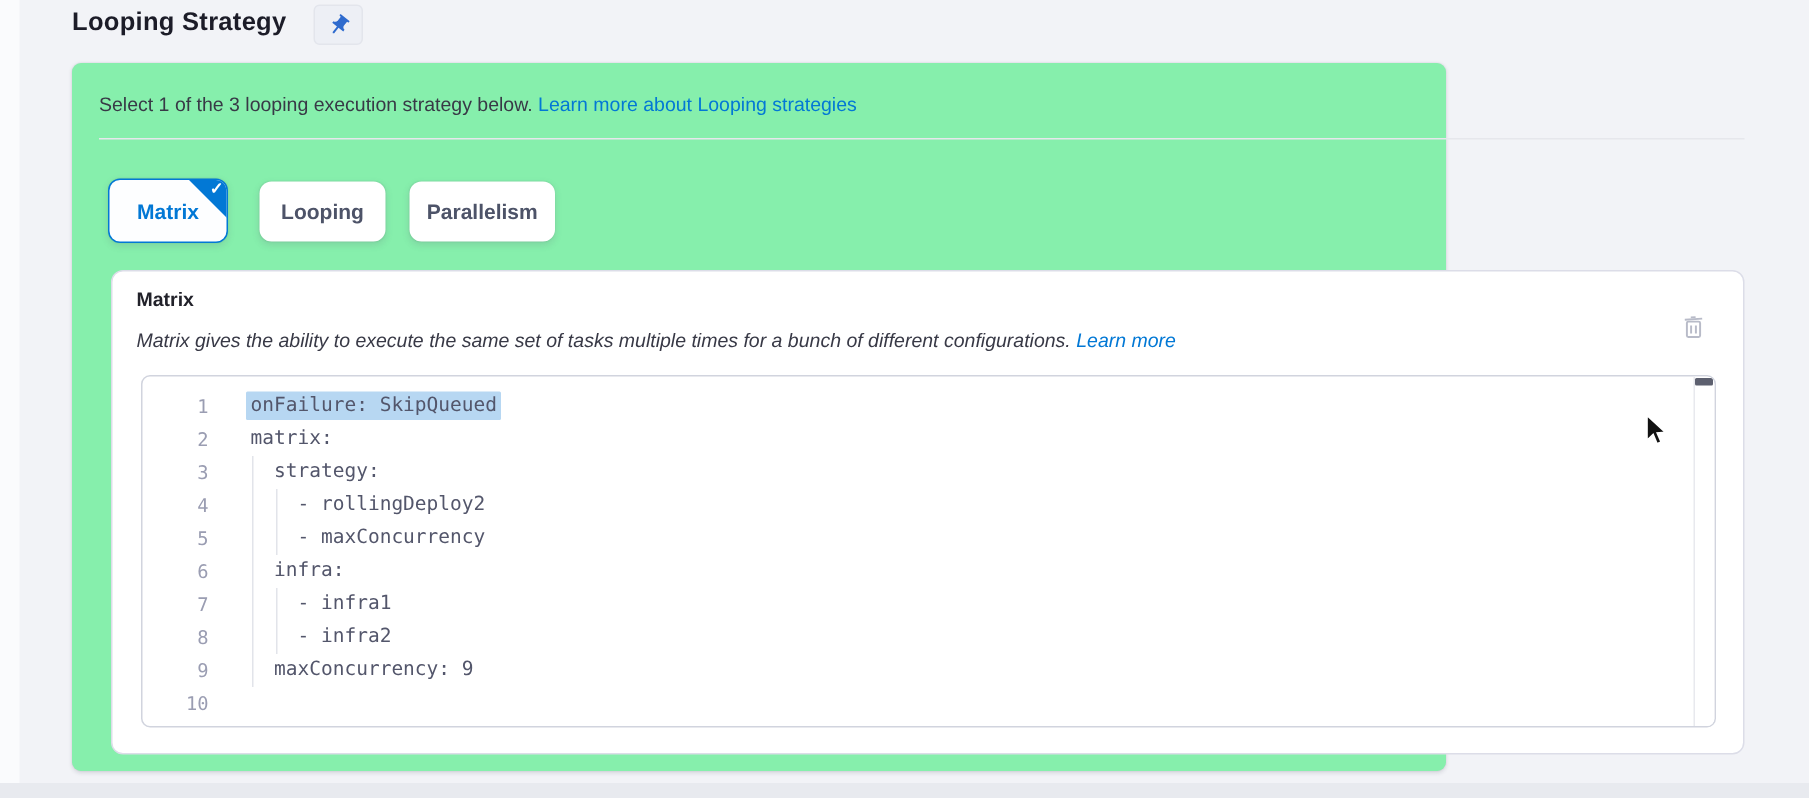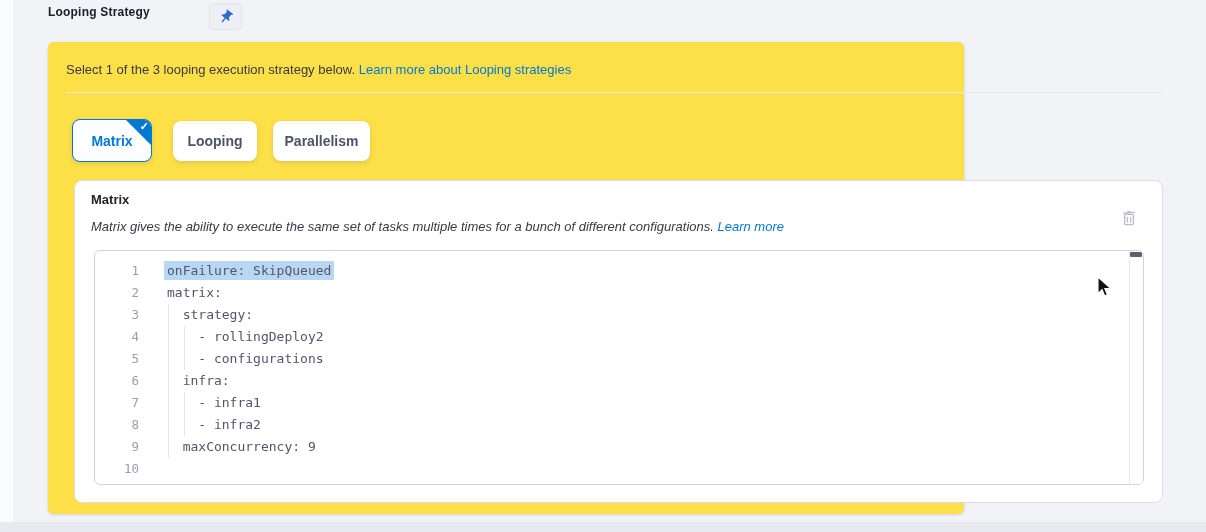--- a/index.html
+++ b/index.html
@@ -9,33 +9,33 @@
     background:#f2f3f7;
     font-family:"Liberation Sans", sans-serif;
     color:#383946;
   }
   .left-strip { position:absolute; left:0; top:0; width:13px; height:532px; background:#fafbfd; }
   .bottom-strip { position:absolute; left:0; top:522px; width:1206px; height:10px; background:#e8eaef; }
 
   
   .page-title {
     position:absolute; left:48px; top:5px;
-    font-size:12px; font-weight:bold; color:#1c1c28; letter-spacing:.2px;
+    font-size:17px; font-weight:bold; color:#1c1c28; letter-spacing:.2px;
   }
   .pin-btn {
     position:absolute; left:209px; top:3px; width:33px; height:27px;
     background:#edeff5; border:1px solid #e3e5ec; border-radius:4px;
     display:flex; align-items:center; justify-content:center; cursor:pointer;
   }
   .pin-btn svg { width:16px; height:16px; transform:rotate(38deg); }
 
   
   .panel {
     position:absolute; left:48px; top:42px; width:916px; height:472px;
-    background:#fde047; border-radius:6px;
+    background:#86efac; border-radius:6px;
     box-shadow:0 1px 3px rgba(35,36,58,.14), 0 0 1px rgba(35,36,58,.12);
   }
   .intro { position:absolute; left:18px; top:20px; font-size:13px; color:#383946; }
   .link { color:#0278d5; text-decoration:none; cursor:pointer; }
   .divider { position:absolute; left:18px; top:50px; width:1097px; height:1px; background:#e6e7ec; }
 
   
   .tab {
     position:absolute; border-radius:8px; background:#ffffff; border:none;
     font-family:"Liberation Sans", sans-serif; font-size:14px; font-weight:600;
@@ -160,21 +160,21 @@
           <div class="code-row">
               <span class="ln">3</span>
               <span class="ct">  strategy:</span>
             </div>
           <div class="code-row">
               <span class="ln">4</span>
               <span class="ct">    - rollingDeploy2</span>
             </div>
           <div class="code-row">
               <span class="ln">5</span>
-              <span class="ct">    - configurations</span>
+              <span class="ct">    - maxConcurrency</span>
             </div>
           <div class="code-row">
               <span class="ln">6</span>
               <span class="ct">  infra:</span>
             </div>
           <div class="code-row">
               <span class="ln">7</span>
               <span class="ct">    - infra1</span>
             </div>
           <div class="code-row">

